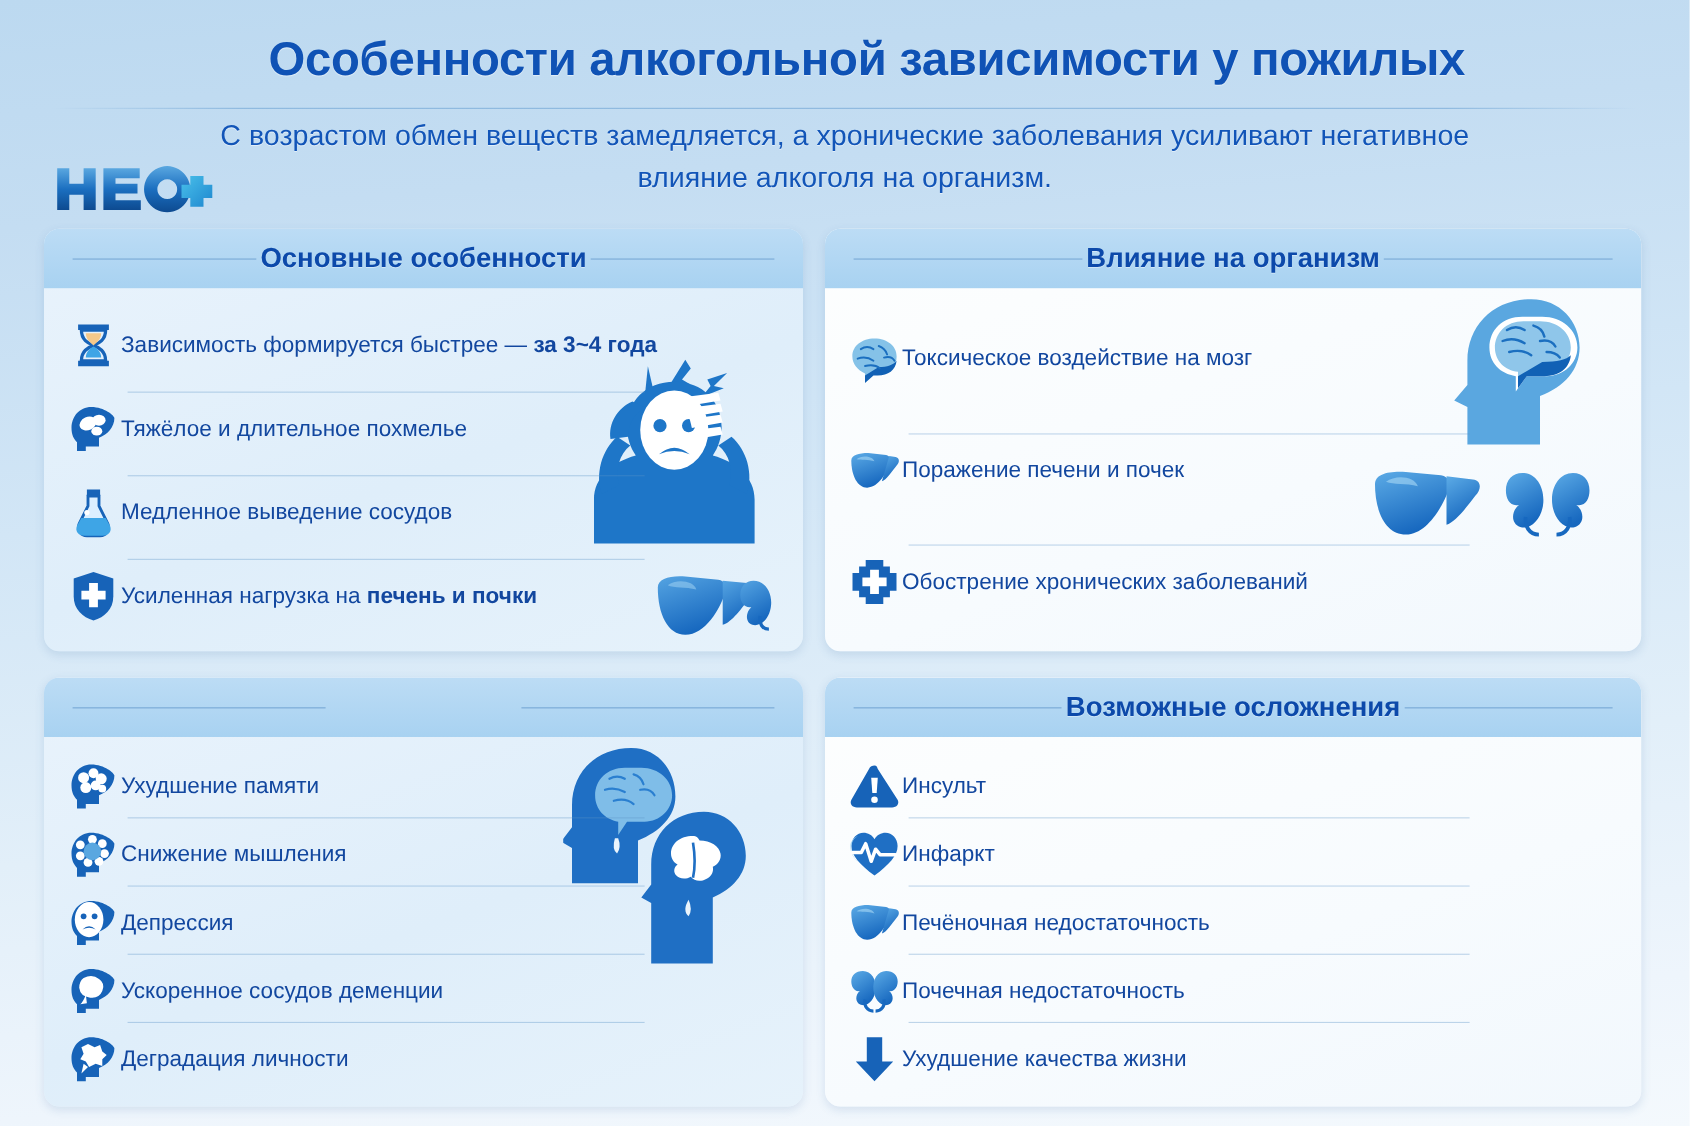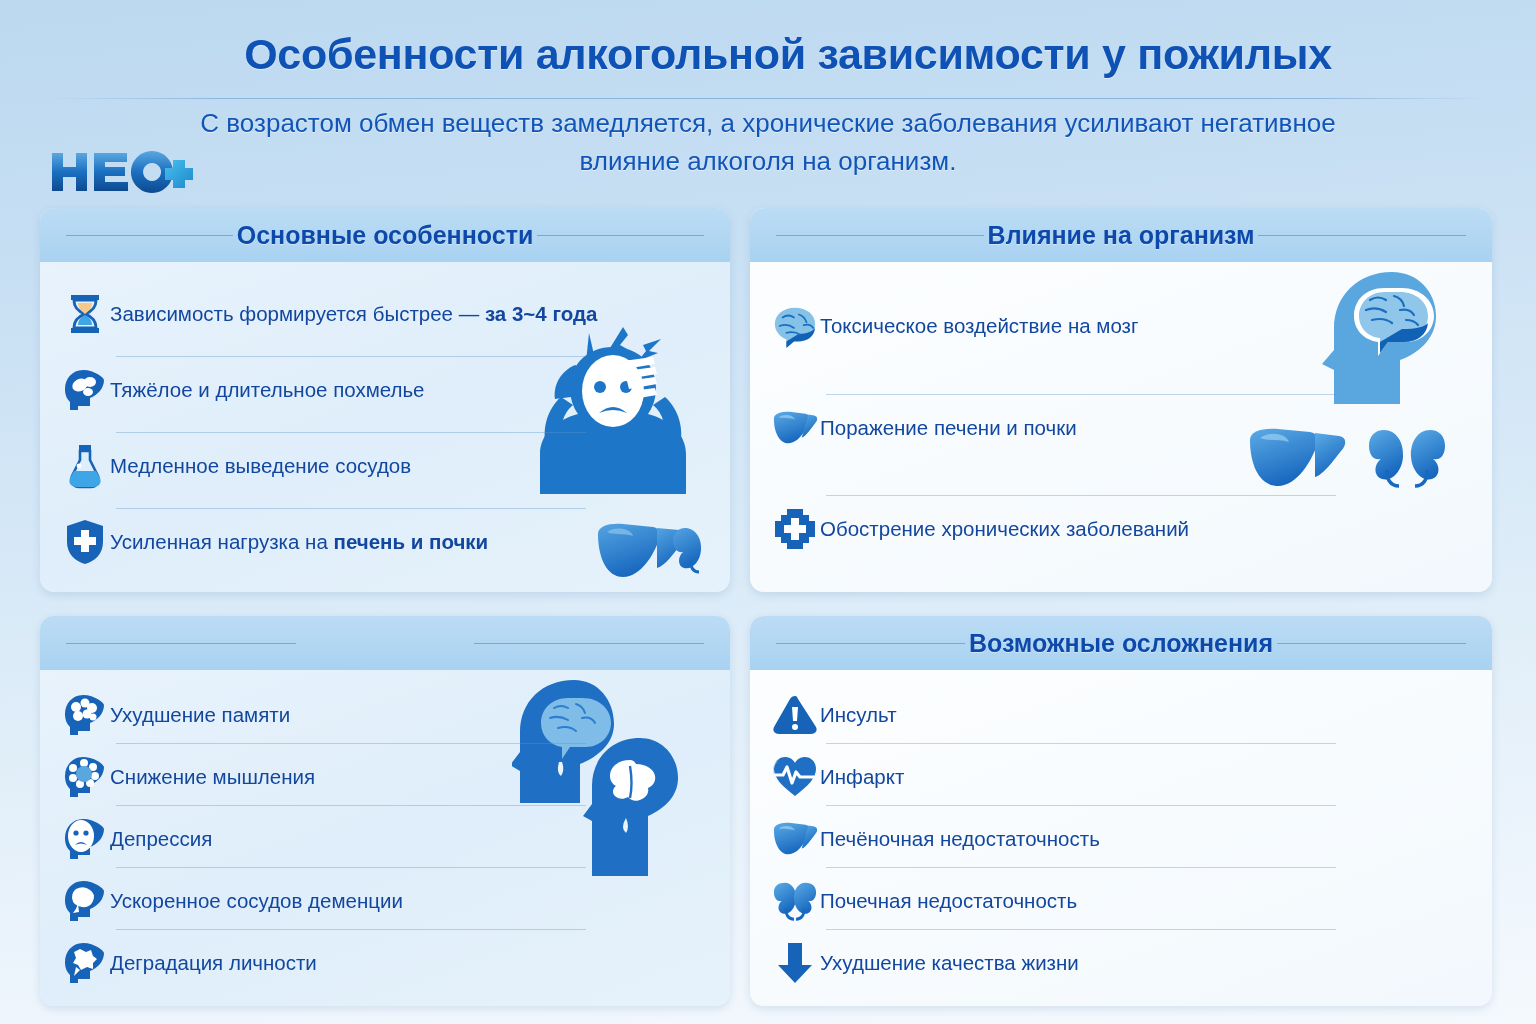--- a/index.html
+++ b/index.html
@@ -369,21 +369,21 @@
               <linearGradient id="liv3" x1="0" y1="0" x2="0.4" y2="1">
                 <stop offset="0" stop-color="#5cabe6"></stop>
                   <stop offset="1" stop-color="#1768bf"></stop>
               </linearGradient>
             </defs>
             <path d="M2 9 C2 4 9 2 18 2 l17 2 c4 1 5 4 4 7 -3 9 -11 24 -22 24 C8 35 2 24 2 9 Z" fill="url(#liv3)"></path>
             <path d="M38 5 l6 1 c4 1 4 5 1 8 -4 5 -10 14 -14 15 Z" fill="url(#liv3)"></path>
             <path d="M7 8 c5 -4 15 -3 17 2 -6 -2 -13 -1 -17 -2 Z" fill="#a8d8f5" opacity="0.6"></path>
           </svg>
         </span>
-        <span class="row-text">Поражение печени и почки</span>
+        <span class="row-text">Поражение печени и почек</span>
       </div>
 
       <div class="row">
         <span class="row-icon">
           <svg width="44" height="44" viewBox="0 0 44 44">
             <path d="M14 2 h16 v6 h6 v6 h6 v16 h-6 v6 h-6 v6 H14 v-6 H8 v-6 H2 V14 h6 V8 h6 Z" fill="#1763b8"></path>
             <path d="M18 11 h8 v7 h7 v8 h-7 v7 h-8 v-7 h-7 v-8 h7 Z" fill="#fff"></path>
           </svg>
         </span>
         <span class="row-text">Обострение хронических заболеваний</span>

